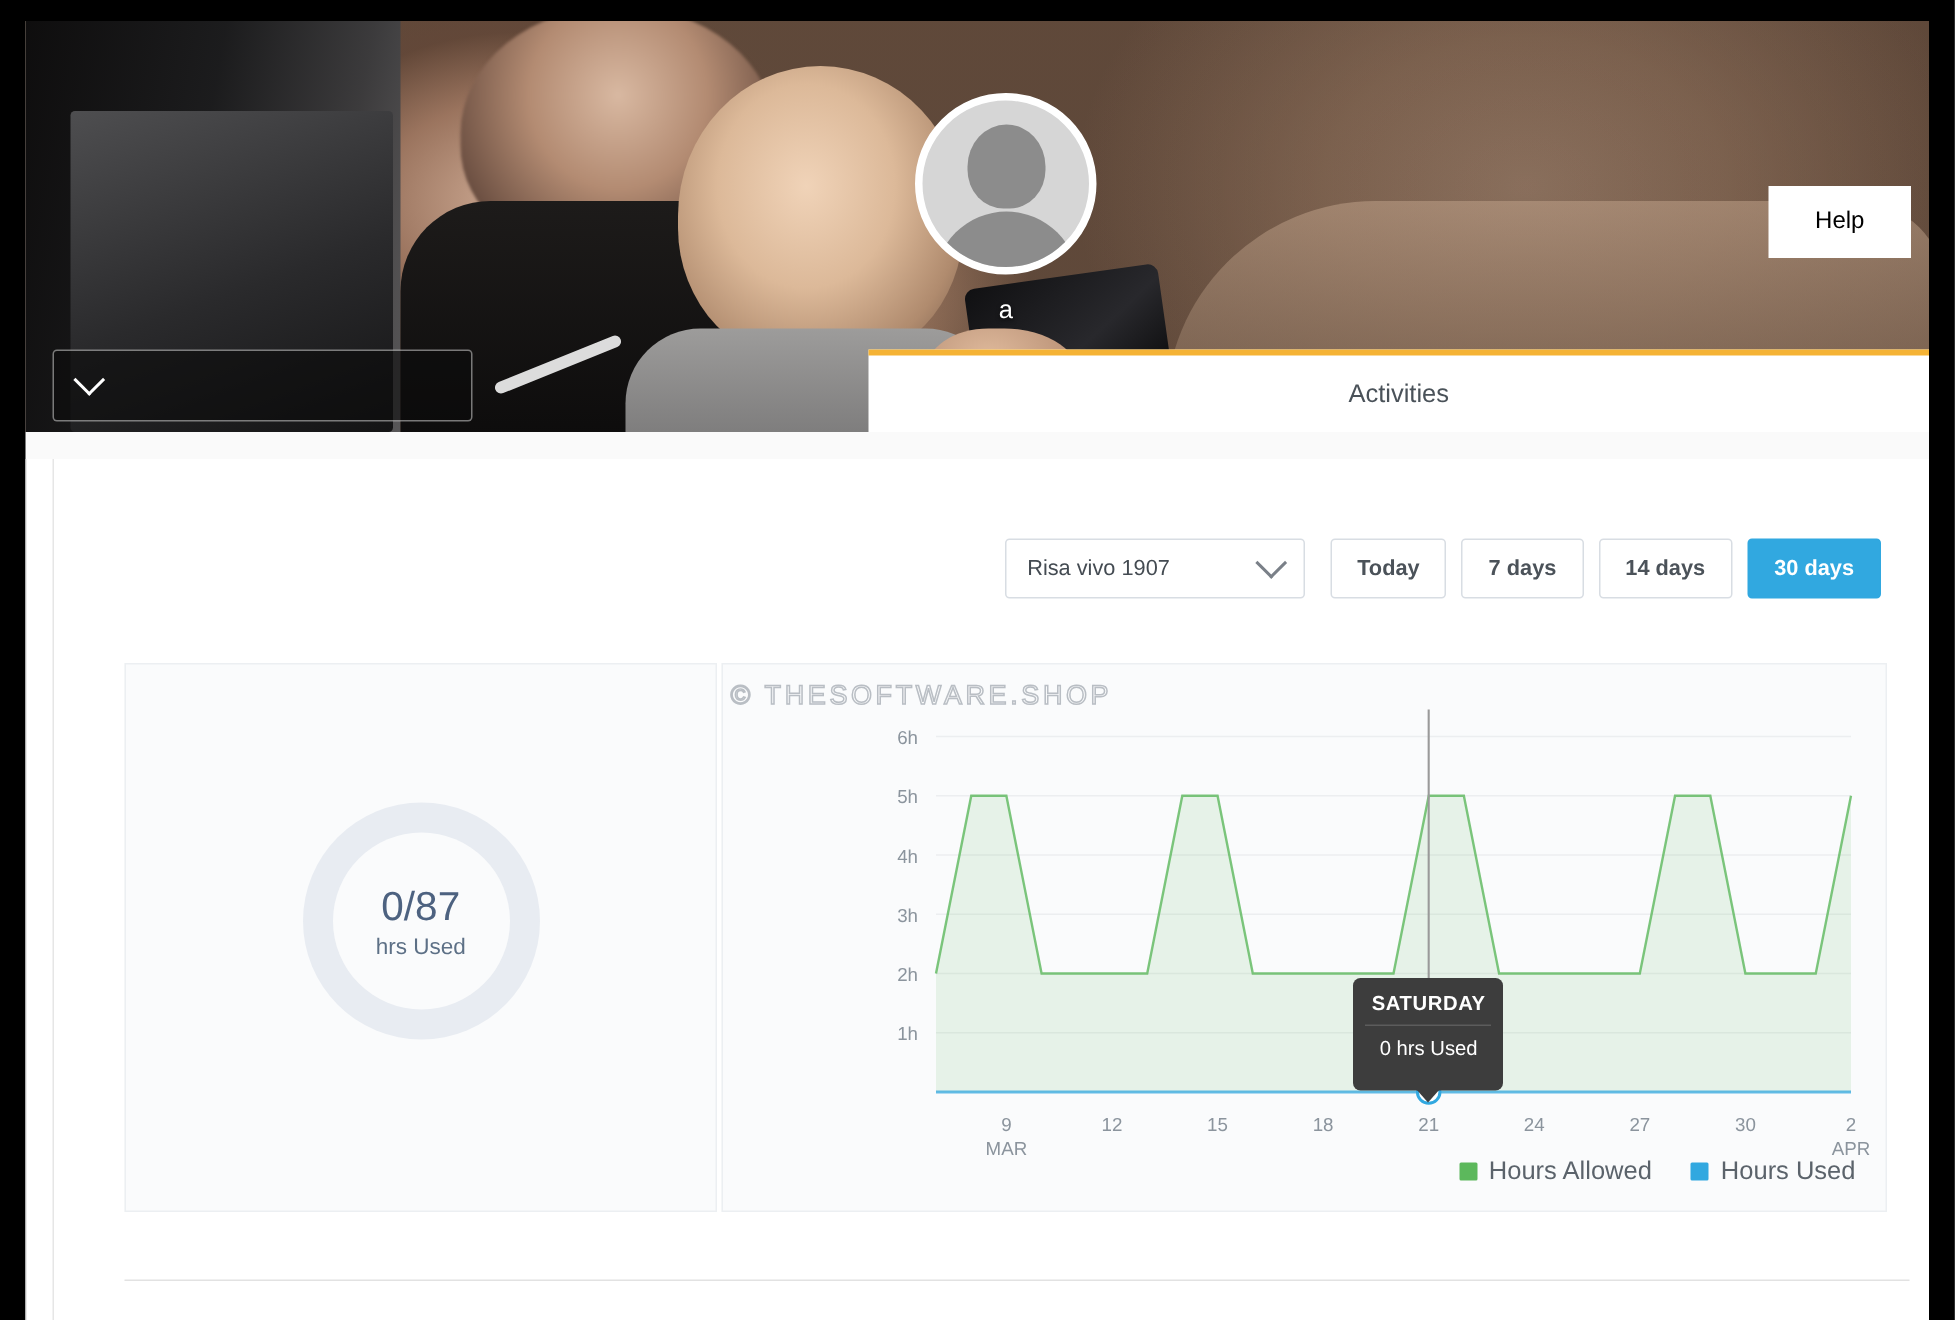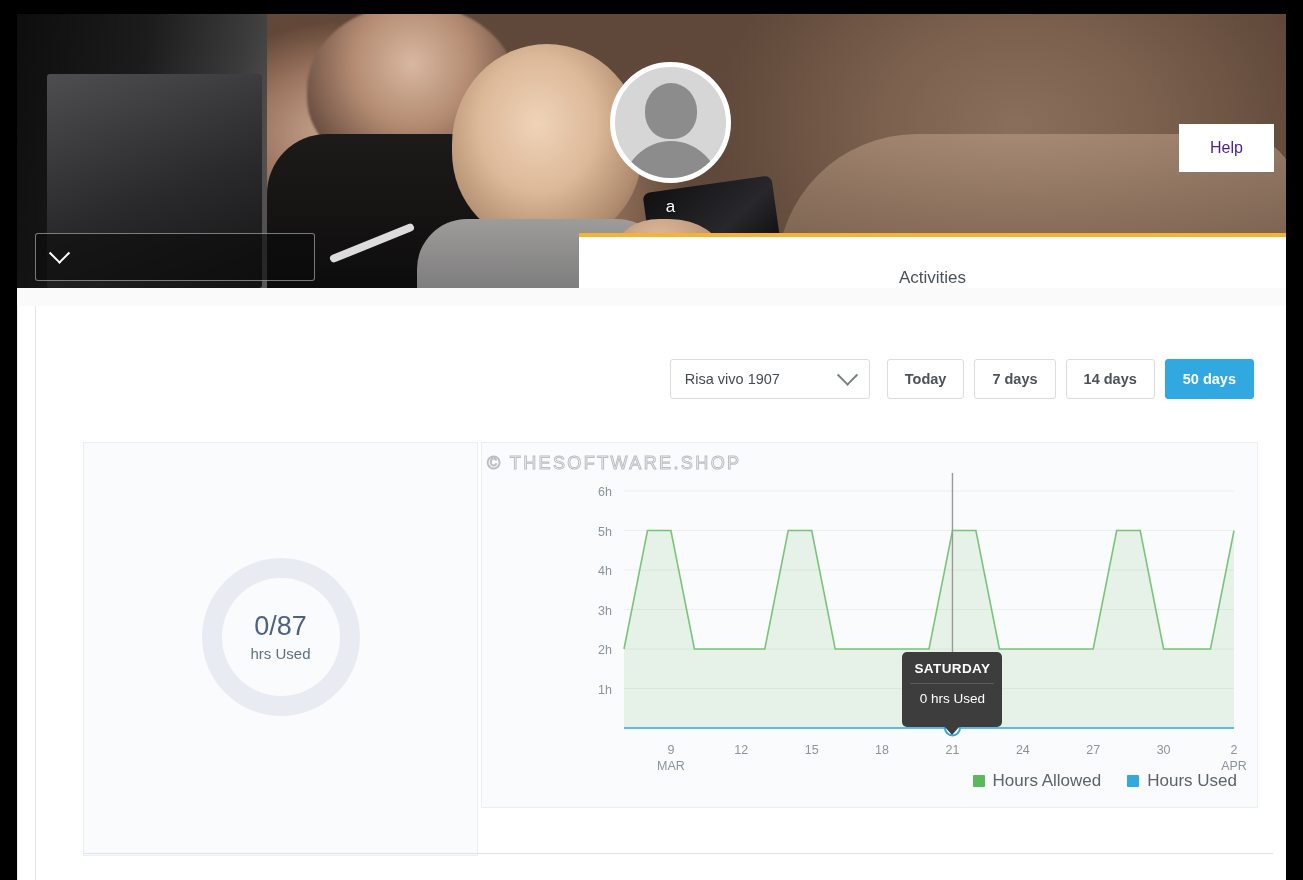--- a/index.html
+++ b/index.html
@@ -151,21 +151,21 @@
     font-size: 17px;
     text-shadow: 0 1px 3px rgba(0,0,0,.65);
   }
 
   
   .help-btn {
     position: absolute;
     right: 12px; top: 110px;
     width: 95px; height: 48px;
     background: #ffffff;
-    color: #4c1d95;
+    color: #000000;
     font-size: 16px;
     display: flex; align-items: center; justify-content: center;
     cursor: pointer;
     z-index: 6;
   }
 
   
   .time-select {
     position: absolute;
     left: 18px; top: 219px;
@@ -198,21 +198,21 @@
   
   .tabs {
     position: absolute;
     left: 562px; top: 219px;
     width: 707px; height: 55px;
     display: flex;
     z-index: 6;
   }
   .tab {
     flex: 1;
-    display: flex; align-items: flex-end; justify-content: center;
+    display: flex; align-items: center; justify-content: center;
     font-size: 17px;
     color: #57606a;
     background: #f1f1f1;
     border-right: 1px solid #e3e3e3;
     cursor: pointer;
     position: relative;
   }
   .tab:last-child { border-right: none; }
   .tab.active {
     background: #ffffff;
@@ -276,21 +276,21 @@
 
   
   .panels {
     position: absolute;
     left: 47px; top: 136px;
     width: 1175px; height: 366px;
     display: flex;
     gap: 0;
   }
   .panel-left {
-    width: 395px; height: 414px;
+    width: 395px; height: 366px;
     background: #fafbfc;
     border: 1px solid #eceff2;
     position: relative;
   }
   .panel-right {
     width: 777px; height: 366px;
     background: #fafbfc;
     border: 1px solid #eceff2;
     margin-left: 3px;
     position: relative;
@@ -452,21 +452,21 @@
           <div class="range-btn">
             <span>Today</span>
           </div>
           <div class="range-btn">
             <span>7 days</span>
           </div>
           <div class="range-btn">
             <span>14 days</span>
           </div>
           <div class="range-btn active">
-            <span>50 days</span>
+            <span>30 days</span>
           </div>
         </div>
 
         <div class="panels">
 
           <div class="panel-left">
             <div class="donut">
               <div class="donut-hole">
                 <div class="donut-value">0/87</div>
                 <div class="donut-label">hrs Used</div>

